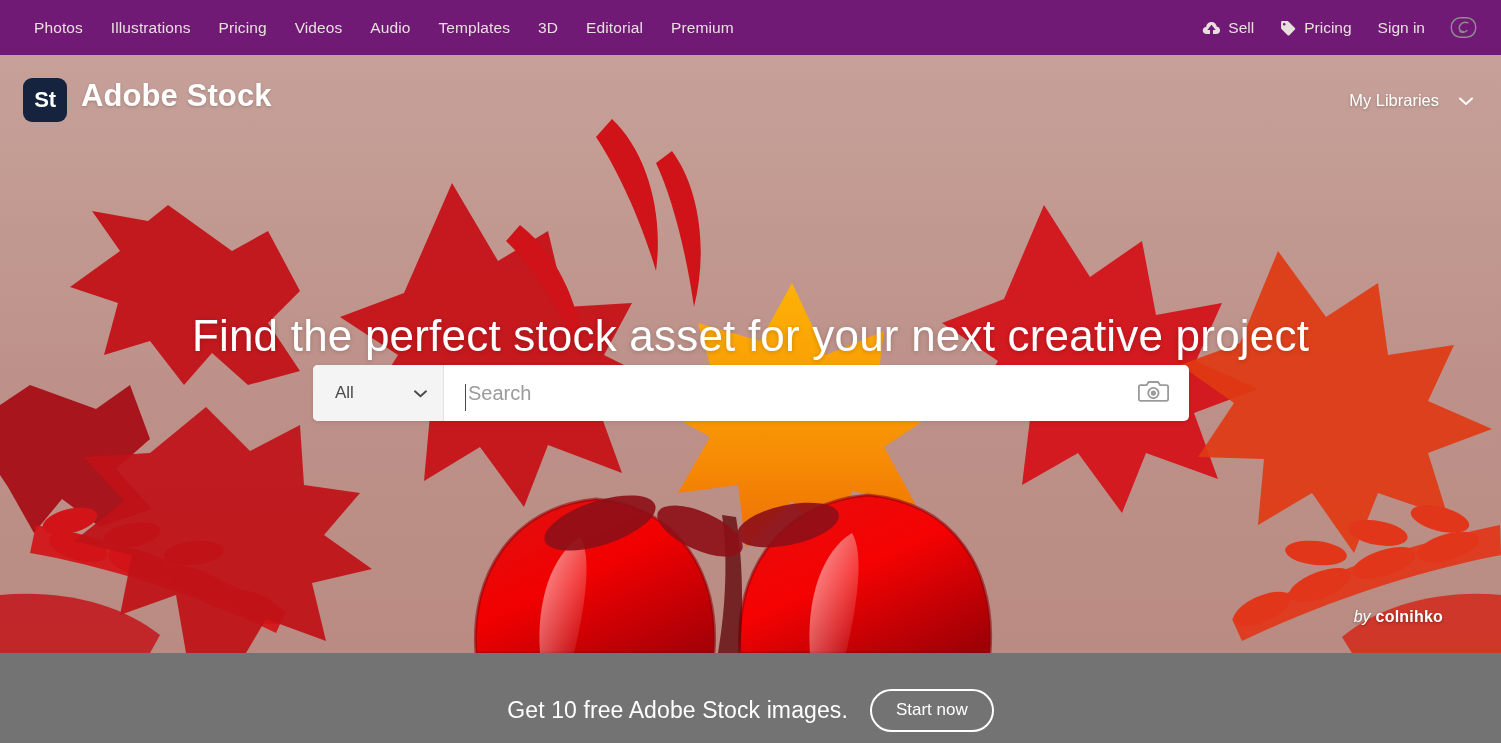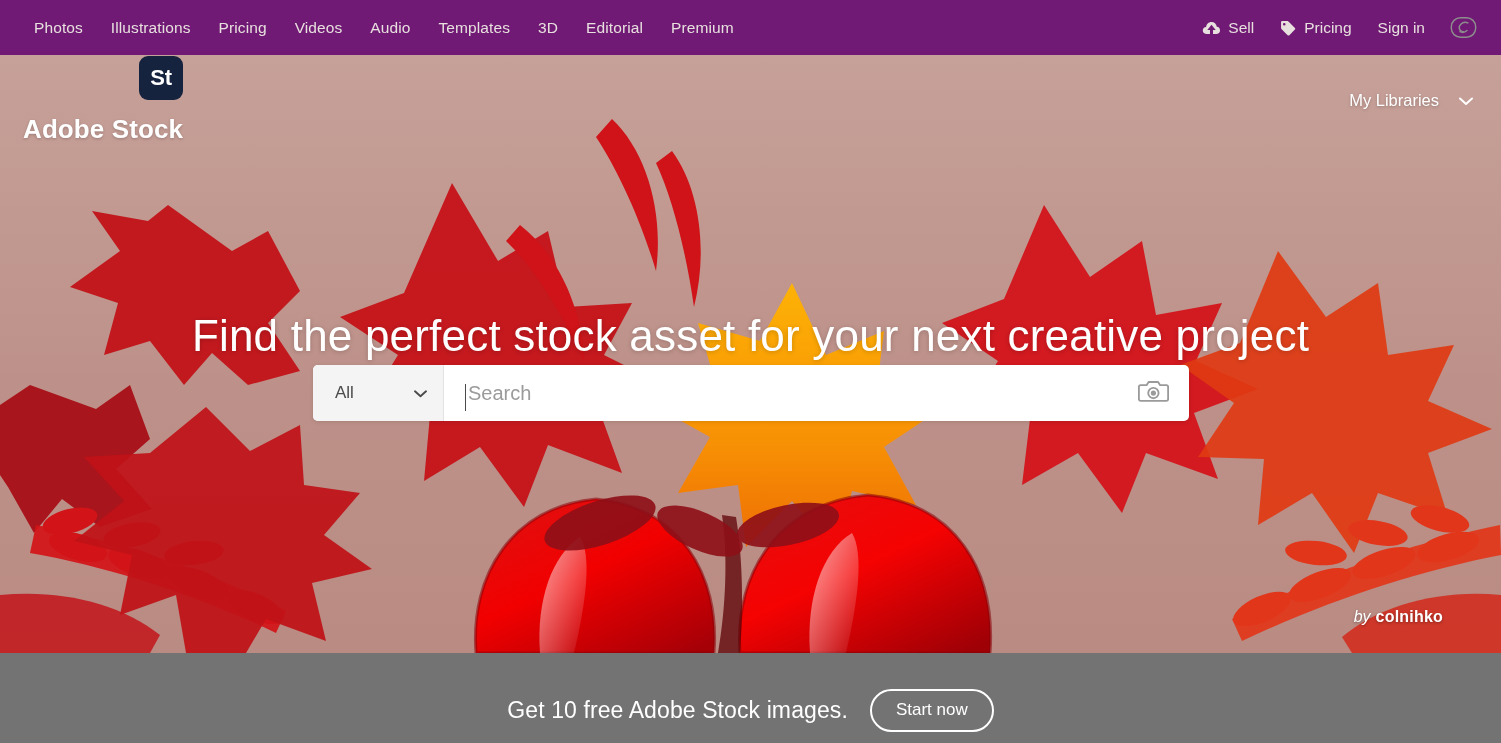--- a/index.html
+++ b/index.html
@@ -90,41 +90,40 @@
     position: absolute;
     top: 0; left: 0;
     width: 1501px;
     height: 90px;
     z-index: 20;
     display: flex;
     align-items: center;
   }
   .brand {
     display: flex;
-    align-items: flex-end;
+    align-items: flex-start;
     gap: 14px;
     margin-left: 23px;
     cursor: pointer;
-    flex-direction: column;
   }
   .brand-mark {
     width: 44px; height: 44px;
     border-radius: 9px;
     background: #16233f;
     color: #ffffff;
     font-size: 22px;
     font-weight: bold;
     display: flex;
     align-items: center;
     justify-content: center;
     letter-spacing: -.3px;
   }
   .brand-name {
     color: #ffffff;
-    font-size: 26px;
+    font-size: 31px;
     font-weight: bold;
     letter-spacing: .1px;
     text-shadow: 0 1px 3px rgba(0,0,0,.22);
   }
   .libraries {
     position: absolute;
     right: 28px;
     display: flex;
     align-items: center;
     gap: 20px;

